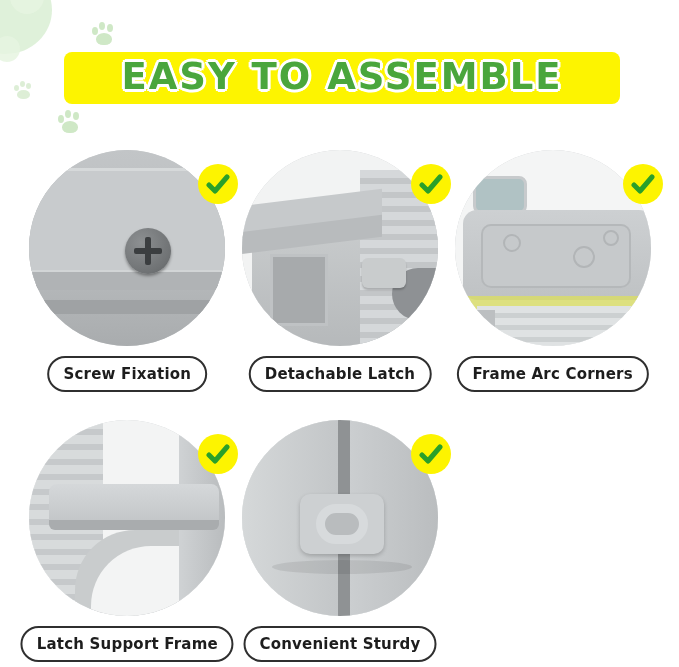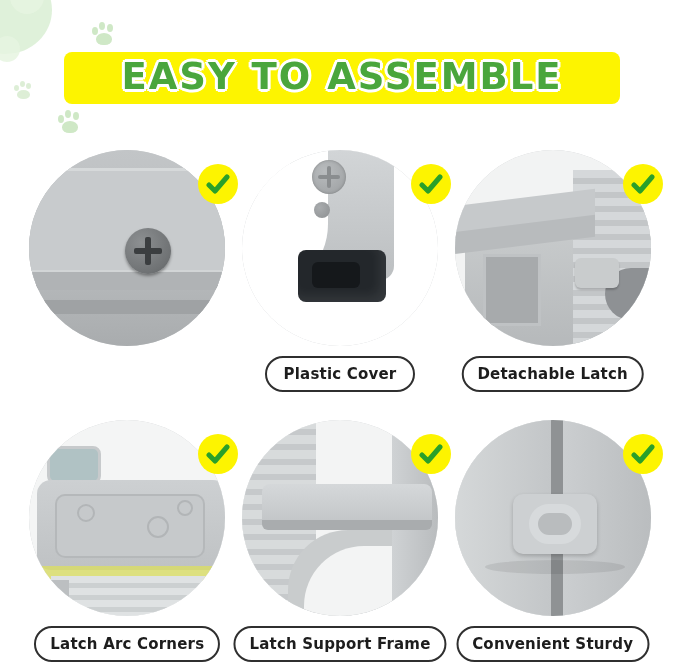--- a/index.html
+++ b/index.html
@@ -238,39 +238,23 @@
         <div class="sc c1-panel"></div>
         <div class="sc c1-rail"></div>
         <div class="sc c1-rail2"></div>
         <div class="sc c1-screw"></div>
       </div>
       <div class="badge" style="left:168px; top:14px;">
         <svg width="24" height="24" viewBox="0 0 24 24" aria-hidden="true">
           <path d="M3 13 L9 19 L21 5" fill="none" stroke="#2aa02a" stroke-width="5" stroke-linecap="round" stroke-linejoin="round"></path>
         </svg>
       </div>
-    </div>
-
-    <div class="cell">
-      <div class="circle">
-        <div class="sc c2-bg"></div>
-        <div class="sc c2-leg"></div>
-        <div class="sc c2-curve"></div>
-        <div class="sc c2-screw-top"></div>
-        <div class="sc c2-screw-sm"></div>
-        <div class="sc c2-cap"></div>
-        <div class="sc c2-cap-in"></div>
-      </div>
-      <div class="badge" style="left:168px; top:14px;">
-        <svg width="24" height="24" viewBox="0 0 24 24" aria-hidden="true">
-          <path d="M3 13 L9 19 L21 5" fill="none" stroke="#2aa02a" stroke-width="5" stroke-linecap="round" stroke-linejoin="round"></path>
-        </svg>
-      </div>
-      <div class="caption">Plastic Cover</div>
-    </div>
+      <div class="caption">Screw Fixation</div>
+    </div>
+
 
     <div class="cell">
       <div class="circle">
         <div class="sc c3-bg"></div>
         <div class="sc c3-body"></div>
         <div class="sc c3-wall"></div>
         <div class="sc c3-roof"></div>
         <div class="sc c3-roof2"></div>
         <div class="sc c3-door"></div>
         <div class="sc c3-hole"></div>
@@ -295,21 +279,21 @@
         <div class="sc c4-circlet3"></div>
         <div class="sc c4-band"></div>
         <div class="sc c4-base"></div>
         <div class="sc c4-base2"></div>
       </div>
       <div class="badge" style="left:168px; top:14px;">
         <svg width="24" height="24" viewBox="0 0 24 24" aria-hidden="true">
           <path d="M3 13 L9 19 L21 5" fill="none" stroke="#2aa02a" stroke-width="5" stroke-linecap="round" stroke-linejoin="round"></path>
         </svg>
       </div>
-      <div class="caption">Latch Arc Corners</div>
+      <div class="caption">Frame Arc Corners</div>
     </div>
 
     <div class="cell">
       <div class="circle">
         <div class="sc c5-bg"></div>
         <div class="sc c5-wallL"></div>
         <div class="sc c5-mesh"></div>
         <div class="sc c5-brace"></div>
         <div class="sc c5-brace-in"></div>
         <div class="sc c5-postR"></div>

